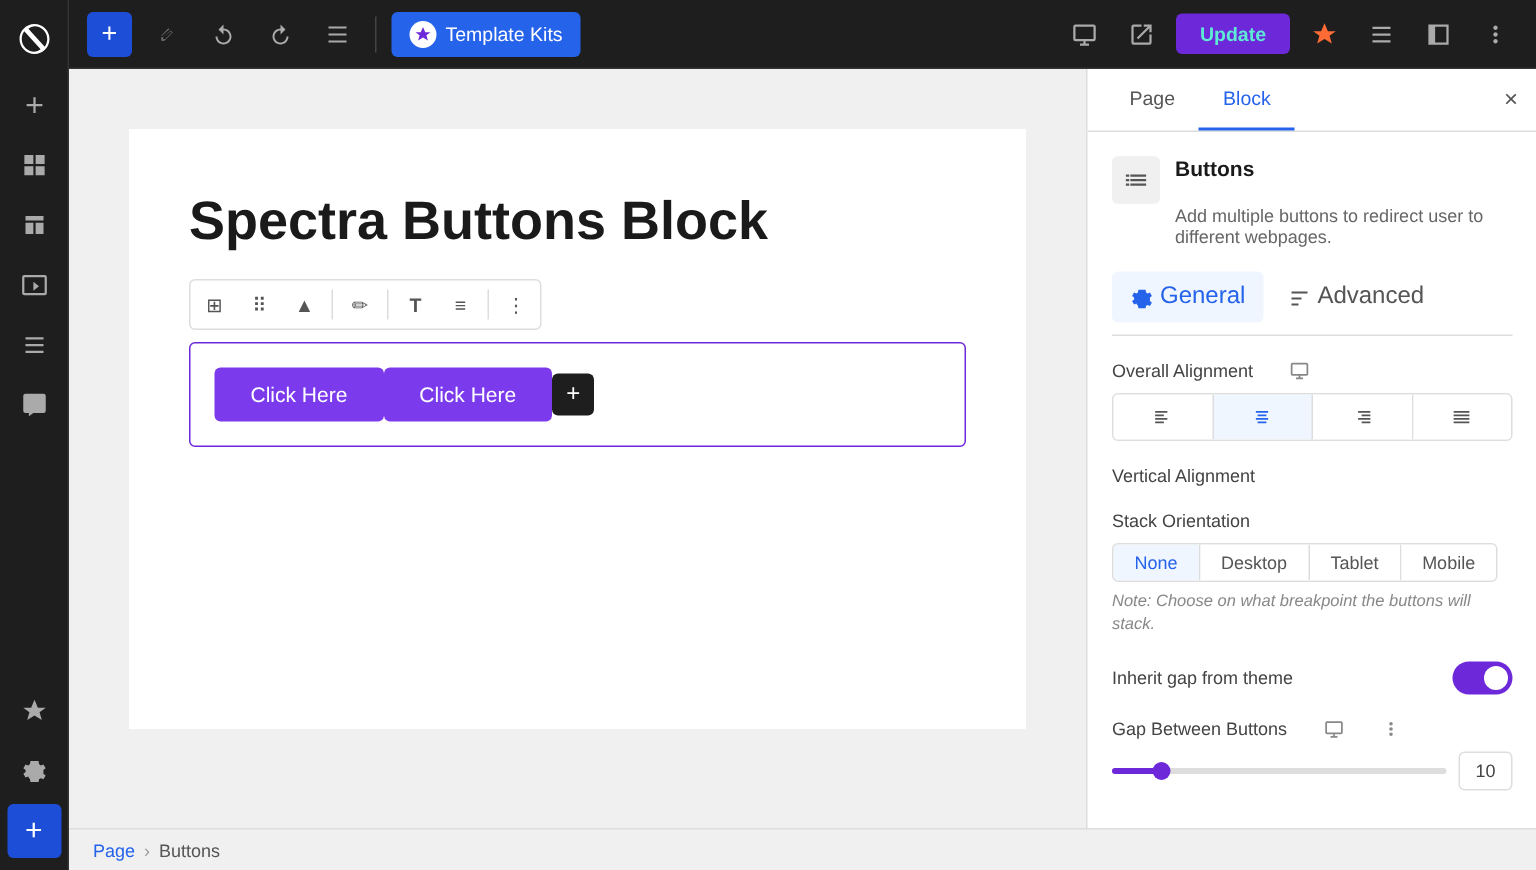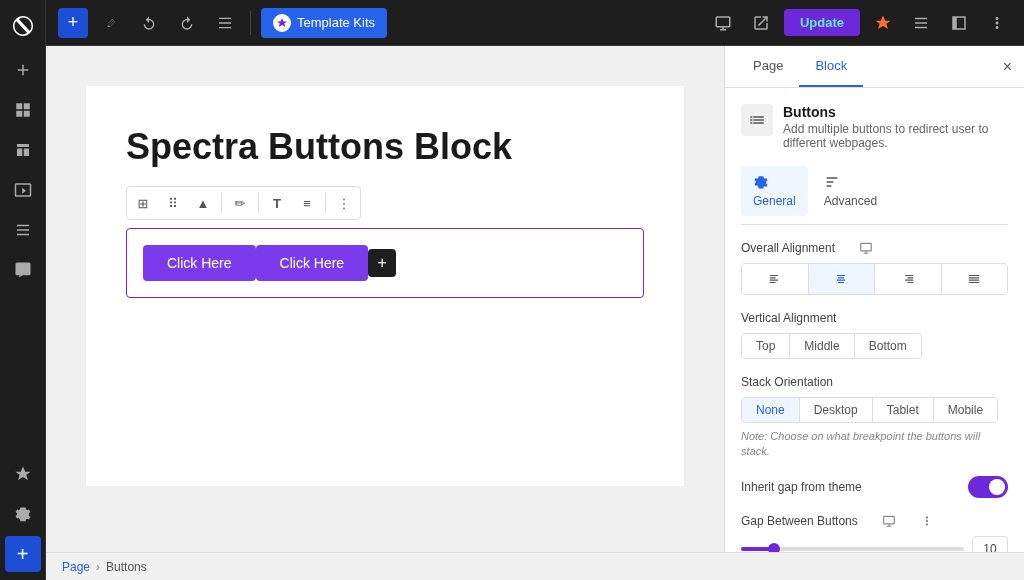--- a/index.html
+++ b/index.html
@@ -237,37 +237,37 @@
     }
     .block-icon {
       width: 32px; height: 32px;
       background: #f0f0f0;
       border-radius: 4px;
       display: flex; align-items: center; justify-content: center;
       flex-shrink: 0;
     }
     .block-icon svg { width: 18px; height: 18px; fill: #555; }
     .block-info-text h3 { font-size: 14px; font-weight: 600; color: #1a1a1a; }
-    .block-info-text p { font-size: 12px; color: #666; margin-top: 2px; }
+    .block-info-text p { font-size: 12px; color: #666; margin-top: 17px; }
 
     
     .settings-tabs {
       display: flex;
       gap: 4px;
       margin-bottom: 16px;
       border-bottom: 1px solid #ddd;
       padding-bottom: 8px;
     }
     .settings-tab {
-      display: flex; flex-direction: column; align-items: flex-start;
+      display: flex; flex-direction: row; align-items: flex-end;
       gap: 4px;
       padding: 8px 12px;
       border-radius: 4px;
       cursor: pointer;
-      font-size: 12px;
+      font-size: 16px;
       color: #555;
     }
     .settings-tab.active {
       background: #eff6ff;
       color: #2563eb;
     }
     .settings-tab svg { width: 16px; height: 16px; fill: currentColor; }
 
     
     .setting-row {
@@ -621,25 +621,20 @@
               <path d="M3 5h18v2H3zm0 4h18v2H3zm0 4h18v2H3zm0 4h18v2H3z"></path>
             </svg>
         </div>
       </div>
     </div>
 
     <div class="setting-row">
       <div class="setting-label">
         <span>Vertical Alignment</span>
       </div>
-      <div class="vert-align-group">
-        <div class="vert-btn">Top</div>
-        <div class="vert-btn">Middle</div>
-        <div class="vert-btn">Bottom</div>
-      </div>
     </div>
 
     <div class="setting-row">
       <div class="setting-label">
         <span>Stack Orientation</span>
       </div>
       <div class="vert-align-group">
         <div class="vert-btn active">None</div>
         <div class="vert-btn">Desktop</div>
         <div class="vert-btn">Tablet</div>

